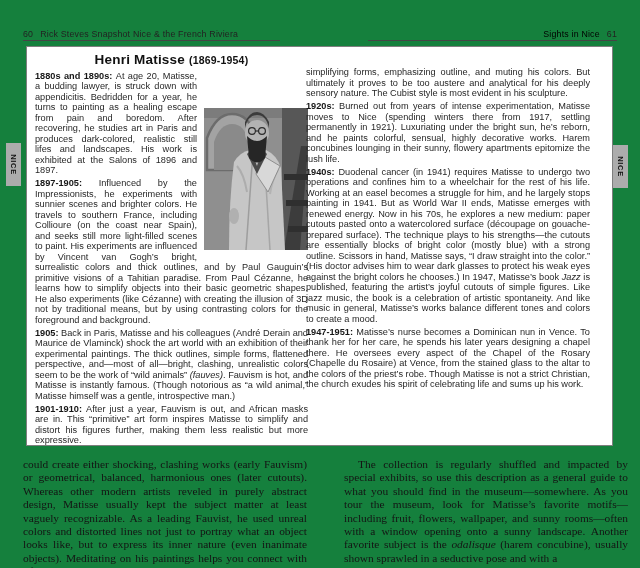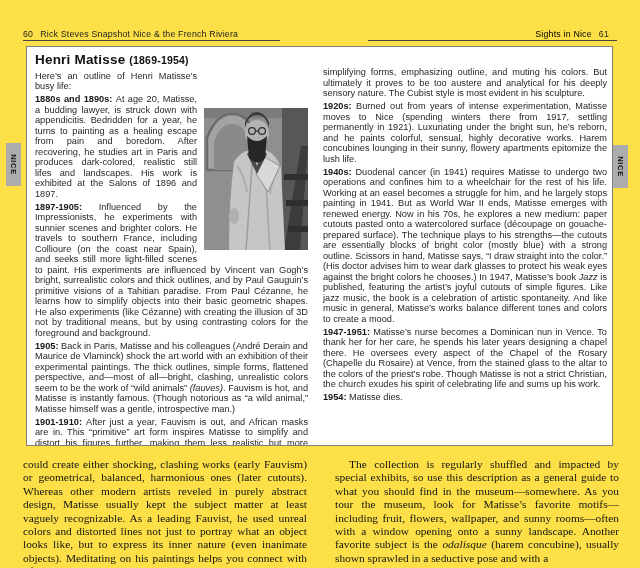--- a/index.html
+++ b/index.html
@@ -1,57 +1,57 @@
 <!DOCTYPE html>
 <html><head>
 <meta charset="utf-8">
 <style>
   html,body { margin:0; padding:0; background:#ffffff; }
   .page {
     position:relative; width:640px; height:568px; overflow:hidden;
-    background:#fde047; color:#1a1a1a;
+    background:#15803d; color:#1a1a1a;
     font-family:"Liberation Sans", sans-serif;
   }
   
   .runhead { position:absolute; top:29px; font-size:8.8px; letter-spacing:.2px; color:#222; white-space:nowrap; }
   .runhead-left { left:23px; }
   .runhead-right { right:23px; }
   .runhead .pn { margin:0 7px 0 0; }
-  .runhead-right .pn { margin:0 8px 0 7px; }
+  .runhead-right .pn { margin:0 0 0 7px; }
   .runhead .bold { font-weight:normal; color:#000; }
   .rule { position:absolute; top:40px; height:1px; background:#454545; }
   .rule-left { left:23px; width:257px; }
   .rule-right { left:368px; width:249px; }
   
   .tab { position:absolute; width:15px; height:43px; background:#acacac; display:flex; align-items:center; justify-content:center; }
   .tab-left { left:6px; top:143px; }
   .tab-right { left:613px; top:145px; }
   .tab span { transform:rotate(90deg); font-size:7.5px; font-weight:bold; letter-spacing:.7px; color:#101010; }
   
   .sidebar {
     position:absolute; left:26px; top:46px; width:585px; height:398px;
     background:#ffffff; border:1.5px solid #7e7e7e; overflow:hidden;
   }
   .col { position:absolute; top:0; text-align:justify; font-size:9.2px; line-height:10.5px; color:#272727; }
   .col-left  { left:8px;  width:273px; }
-  .col-right { left:296px; width:284px; padding-top:20px; }
-  .sb-title { font-weight:bold; font-size:13.5px; letter-spacing:.2px; padding-top:8px; margin-bottom:5px; color:#111; }
+  .col-right { left:279px; width:284px; padding-top:20px; }
+  .sb-title { text-align:center; font-weight:bold; font-size:13.5px; letter-spacing:.2px; padding-top:8px; margin-bottom:5px; color:#111; }
   .sb-title .years { font-size:10.5px; }
   .photo { float:right; width:104px; height:142px; margin:37px 0 6px 7px; }
   .photo svg { display:block; width:104px; height:142px; }
   .sb-para { margin:0 0 2.5px 0; }
   .sb-para b { font-weight:bold; color:#161616; }
   
   .bodytext {
     position:absolute; top:458px; width:284px;
     font-family:"Liberation Serif", serif; font-size:11.4px; line-height:13.4px;
     text-align:justify; color:#141414;
   }
   .body-left { left:23px; }
-  .body-right { left:335px; }
+  .body-right { left:344px; }
   .body-para { margin:0; }
   .body-para.indent { text-indent:14px; }
 </style>
 </head>
 <body>
 
 <div class="page">
 
   <div class="runhead runhead-left">
     <span class="pn">60</span><span>Rick Steves Snapshot Nice &amp; the French Riviera</span>
@@ -105,34 +105,32 @@
           <circle cx="48" cy="23" r="3.4" fill="none" stroke="#2c2c2c" stroke-width="1.2"></circle>
           <circle cx="58" cy="23" r="3.4" fill="none" stroke="#2c2c2c" stroke-width="1.2"></circle>
           <line x1="51" y1="23" x2="55" y2="23" stroke="#2c2c2c" stroke-width="1.2"></line>
 
           <path d="M43,28 Q53,38 63,28 L61,50 Q53,59 45,50 Z" fill="#262626"></path>
 
           <ellipse cx="30" cy="108" rx="5" ry="8" fill="#b0b0b0"></ellipse>
         </svg>
       </div>
       <div>
-          <p class="sb-para"><span>Here’s an outline of Henri Matisse’s busy life:</span></p>
           <p class="sb-para"><b>1880s and 1890s: </b><span>At age 20, Matisse, a budding lawyer, is struck down with appendicitis. Bedridden for a year, he turns to painting as a healing escape from pain and boredom. After recovering, he studies art in Paris and produces dark-colored, realistic still lifes and landscapes. His work is exhibited at the Salons of 1896 and 1897.</span></p>
           <p class="sb-para"><b>1897-1905: </b><span>Influenced by the Impressionists, he experiments with sunnier scenes and brighter colors. He travels to southern France, including Collioure (on the coast near Spain), and seeks still more light-filled scenes to paint. His experiments are influenced by Vincent van Gogh’s bright, surrealistic colors and thick outlines, and by Paul Gauguin’s primitive visions of a Tahitian paradise. From Paul Cézanne, he learns how to simplify objects into their basic geometric shapes. He also experiments (like Cézanne) with creating the illusion of 3D not by traditional means, but by using contrasting colors for the foreground and background.</span></p>
           <p class="sb-para"><b>1905: </b><span>Back in Paris, Matisse and his colleagues (André Derain and Maurice de Vlaminck) shock the art world with an exhibition of their experimental paintings. The thick outlines, simple forms, flattened perspective, and—most of all—bright, clashing, unrealistic colors seem to be the work of “wild animals” </span><i>(fauves)</i><span>. Fauvism is hot, and Matisse is instantly famous. (Though notorious as “a wild animal,” Matisse himself was a gentle, introspective man.)</span></p>
           <p class="sb-para"><b>1901-1910: </b><span>After just a year, Fauvism is out, and African masks are in. This “primitive” art form inspires Matisse to simplify and distort his figures further, making them less realistic but more expressive.</span></p>
         </div>
     </div>
     <div class="col col-right">
       <div>
           <p class="sb-para"><span>simplifying forms, emphasizing outline, and muting his colors. But ultimately it proves to be too austere and analytical for his deeply sensory nature. The Cubist style is most evident in his sculpture.</span></p>
           <p class="sb-para"><b>1920s: </b><span>Burned out from years of intense experimentation, Matisse moves to Nice (spending winters there from 1917, settling permanently in 1921). Luxuriating under the bright sun, he’s reborn, and he paints colorful, sensual, highly decorative works. Harem concubines lounging in their sunny, flowery apartments epitomize the lush life.</span></p>
           <p class="sb-para"><b>1940s: </b><span>Duodenal cancer (in 1941) requires Matisse to undergo two operations and confines him to a wheelchair for the rest of his life. Working at an easel becomes a struggle for him, and he largely stops painting in 1941. But as World War II ends, Matisse emerges with renewed energy. Now in his 70s, he explores a new medium: paper cutouts pasted onto a watercolored surface (découpage on gouache-prepared surface). The technique plays to his strengths—the cutouts are essentially blocks of bright color (mostly blue) with a strong outline. Scissors in hand, Matisse says, “I draw straight into the color.” (His doctor advises him to wear dark glasses to protect his weak eyes against the bright colors he chooses.) In 1947, Matisse’s book </span><i>Jazz</i><span> is published, featuring the artist’s joyful cutouts of simple figures. Like jazz music, the book is a celebration of artistic spontaneity. And like music in general, Matisse’s works balance different tones and colors to create a mood.</span></p>
           <p class="sb-para"><b>1947-1951: </b><span>Matisse’s nurse becomes a Dominican nun in Vence. To thank her for her care, he spends his later years designing a chapel there. He oversees every aspect of the Chapel of the Rosary (Chapelle du Rosaire) at Vence, from the stained glass to the altar to the colors of the priest’s robe. Though Matisse is not a strict Christian, the church exudes his spirit of celebrating life and sums up his work.</span></p>
-          <p class="sb-para"><b>1954: </b><span>Matisse dies.</span></p>
         </div>
     </div>
   </div>
 
   <div class="bodytext body-left">
       <p class="body-para"><span>could create either shocking, clashing works (early Fauvism) or geometrical, balanced, harmonious ones (later cutouts). Whereas other modern artists reveled in purely abstract design, Matisse usually kept the subject matter at least vaguely recognizable. As a leading Fauvist, he used unreal colors and distorted lines not just to portray what an object looks like, but to express its inner nature (even inanimate objects). Meditating on his paintings helps you connect with life—or so Matisse hoped.</span></p>
     </div>
   <div class="bodytext body-right">
       <p class="body-para indent"><span>The collection is regularly shuffled and impacted by special exhibits, so use this description as a general guide to what you should find in the museum—somewhere. As you tour the museum, look for Matisse’s favorite motifs—including fruit, flowers, wallpaper, and sunny rooms—often with a window opening onto a sunny landscape. Another favorite subject is the </span><i>odalisque</i><span> (harem concubine), usually shown sprawled in a seductive pose and with a</span></p>
     </div>

